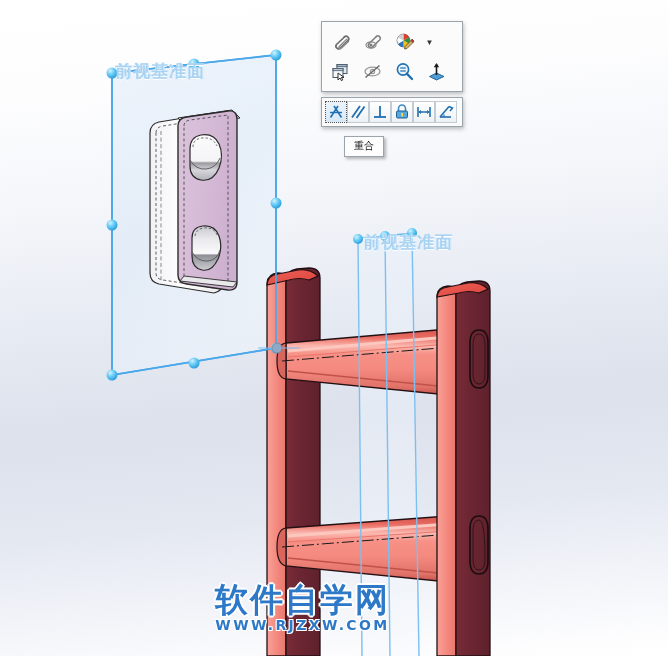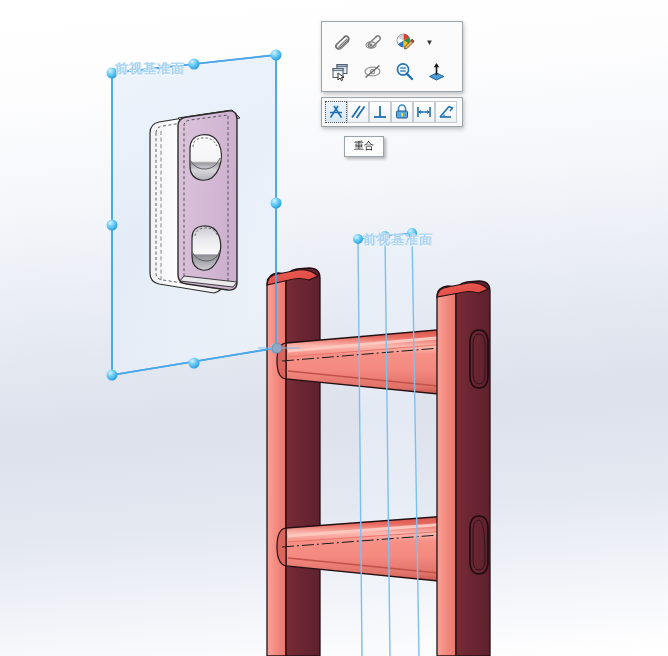--- a/index.html
+++ b/index.html
@@ -37,21 +37,21 @@
     top: 0;
     width: 668px;
     height: 656px;
     pointer-events: none;
   }
 
   
   .plane-label {
     position: absolute;
     color: #a9d3f2;
-    font-size: 13px;
+    font-size: 17px;
     font-weight: bold;
     letter-spacing: 1px;
     white-space: nowrap;
     text-shadow: 0 1px 0 #ffffff, 1px 0 0 #cfe6f8;
     font-family: "DejaVu Sans", sans-serif;
   }
   #plane-label-1 { left: 115px; top: 60px; }
   #plane-label-2 { left: 363px; top: 231px; }
 
   
@@ -501,14 +501,18 @@
         <line x1="3" y1="14" x2="14" y2="14" stroke="#1f6fb2" stroke-width="1.6"></line>
         <line x1="3" y1="14" x2="12" y2="3.5" stroke="#1f6fb2" stroke-width="1.6"></line>
         <path d="M12,3.5 L15.5,5 L13,8" fill="none" stroke="#1f6fb2" stroke-width="1.5"></path>
         <path d="M6.5,14 a4.5,4.5 0 0 0 0.6,-2.5" fill="none" stroke="#1f6fb2" stroke-width="1.1"></path>
       </svg>
     </div>
   </div>
 
   <div id="tooltip">重合</div>
 
+  <div id="watermark">
+    <div id="watermark-title">软件自学网</div>
+    <div id="watermark-url">WWW.RJZXW.COM</div>
+  </div>
 
 </div>
 
 </body></html>

